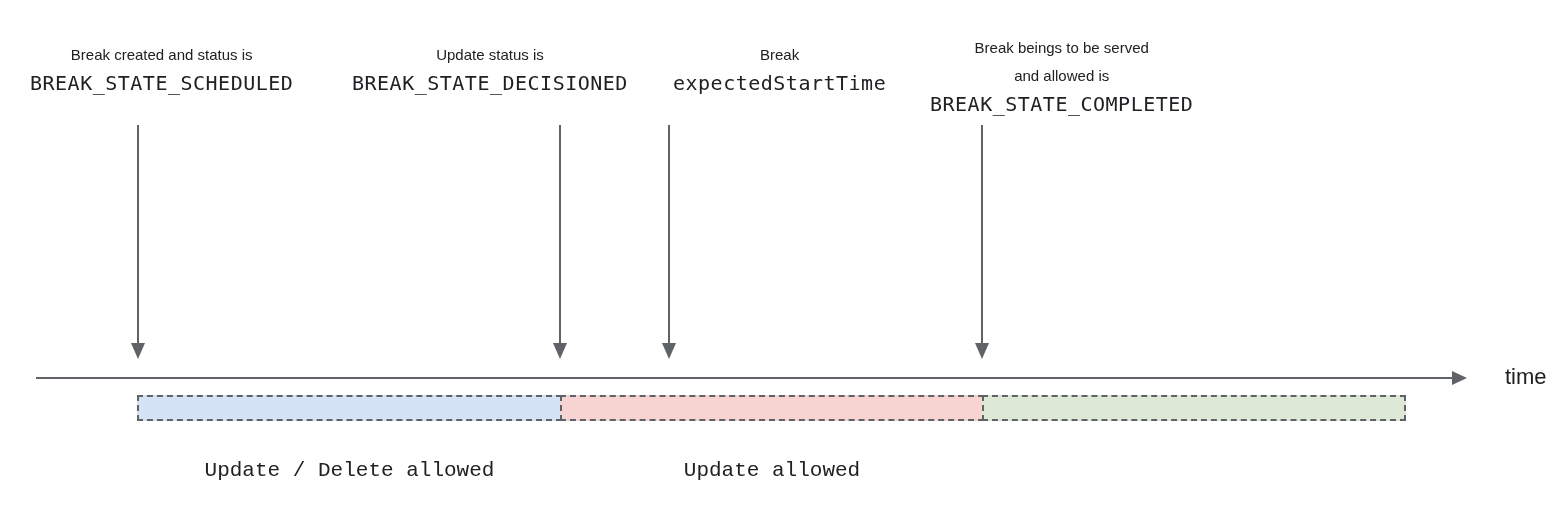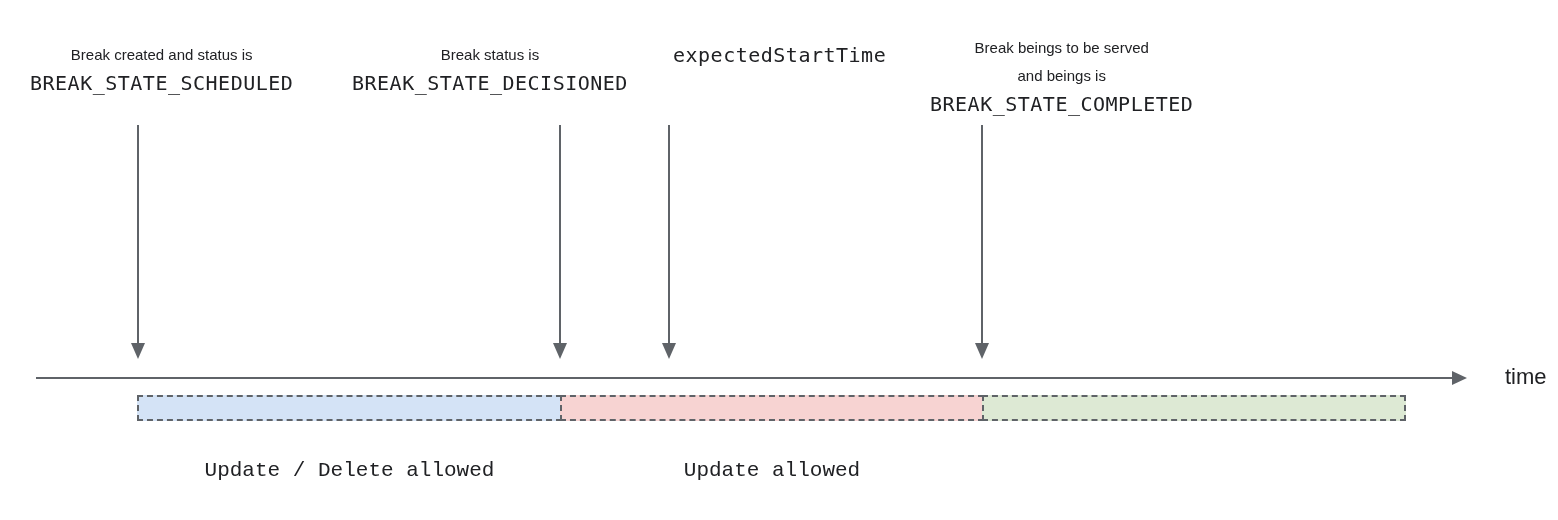--- a/index.html
+++ b/index.html
@@ -58,31 +58,32 @@
 <body>
 
 <div class="canvas">
 
   <div class="ann" style="left:30px; top:41px">
     <div class="sans">Break created and status is</div>
     <div class="mono">BREAK_STATE_SCHEDULED</div>
   </div>
 
   <div class="ann" style="left:352px; top:41px">
-    <div class="sans">Break status is</div>
+    <div class="sans">Update status is</div>
     <div class="mono">BREAK_STATE_DECISIONED</div>
   </div>
 
   <div class="ann" style="left:673px; top:41px">
+    <div class="sans">Break</div>
     <div class="mono">expectedStartTime</div>
   </div>
 
   <div class="ann" style="left:930px; top:34px">
     <div class="sans">Break beings to be served</div>
-    <div class="sans">and beings is</div>
+    <div class="sans">and allowed is</div>
     <div class="mono">BREAK_STATE_COMPLETED</div>
   </div>
 
   <div class="arrow" style="left:131px">
     <div class="shaft"></div>
     <div class="head"></div>
   </div>
   <div class="arrow" style="left:553px">
     <div class="shaft"></div>
     <div class="head"></div>

